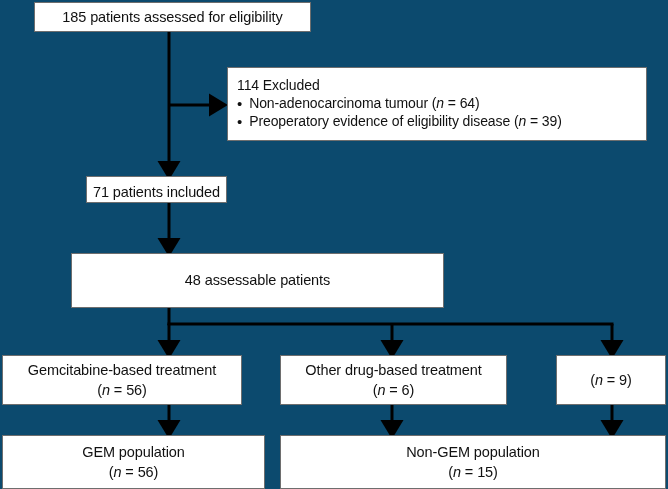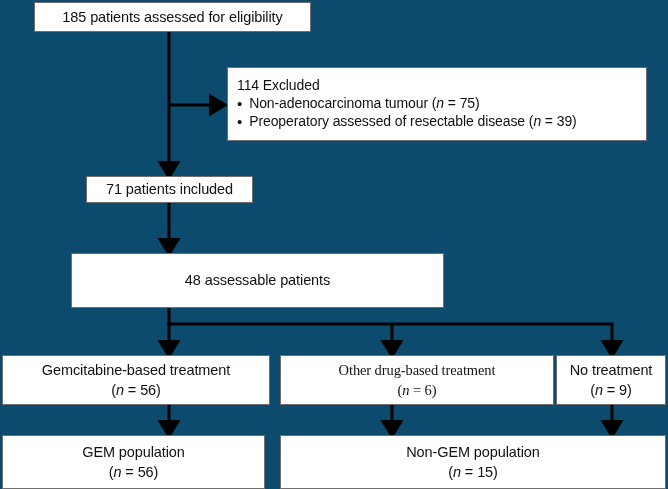--- a/index.html
+++ b/index.html
@@ -76,30 +76,30 @@
     align-items: flex-start;
     gap: 7px;
     white-space: nowrap;
     font-size: 14px;
   }
   #node-excluded .bullet-dot {
     font-size: 15px;
     line-height: 1.22;
   }
   #node-included {
-    left: 86px;  top: 176px; width: 167px; height: 27px;
+    left: 86px;  top: 176px; width: 141px; height: 27px; justify-content: flex-end;
   }
   #node-assessable {
     left: 71px;  top: 253px; width: 373px; height: 55px;
   }
   #node-gem-treat {
-    left: 2px;   top: 355px; width: 268px; height: 50px;
+    left: 2px;   top: 355px; width: 240px; height: 50px;
   }
   #node-other-treat {
-    left: 280px; top: 355px; width: 274px; height: 50px; font-family: Liberation Serif, serif;
+    left: 280px; top: 355px; width: 227px; height: 50px;
   }
   #node-no-treat {
     left: 556px; top: 355px; width: 110px; height: 50px;
   }
   #node-gem-pop {
     left: 2px;   top: 435px; width: 263px; height: 54px;
   }
   #node-nongem-pop {
     left: 280px; top: 435px; width: 386px; height: 54px;
   }
@@ -149,25 +149,25 @@
 
   <div class="node" id="node-assessed">
     <span class="line">185 patients assessed for eligibility</span>
   </div>
 
   <div class="node left-align" id="node-excluded">
     <span class="line">114 Excluded</span>
     <span class="bullet-row">
       <span class="bullet-dot">•</span>
       <span><span>Non-adenocarcinoma tumour</span> (<em class="ital">n</em>
-            = <span>75</span>)</span>
+            = <span>64</span>)</span>
     </span>
     <span class="bullet-row">
       <span class="bullet-dot">•</span>
-      <span><span>Preoperatory assessed of resectable disease</span> (<em class="ital">n</em>
+      <span><span>Preoperatory evidence of eligibility disease</span> (<em class="ital">n</em>
             = <span>39</span>)</span>
     </span>
   </div>
 
   <div class="node" id="node-included">
     <span class="line">71 patients included</span>
   </div>
 
   <div class="node" id="node-assessable">
     <span class="line">48 assessable patients</span>
@@ -177,21 +177,20 @@
     <span class="line">Gemcitabine-based treatment</span>
     <span class="line sub">(<em class="ital">n</em> = <span>56</span>)</span>
   </div>
 
   <div class="node" id="node-other-treat">
     <span class="line">Other drug-based treatment</span>
     <span class="line sub">(<em class="ital">n</em> = <span>6</span>)</span>
   </div>
 
   <div class="node" id="node-no-treat">
-    <span class="line">No treatment</span>
     <span class="line sub">(<em class="ital">n</em> = <span>9</span>)</span>
   </div>
 
   <div class="node" id="node-gem-pop">
     <span class="line">GEM population</span>
     <span class="line sub">(<em class="ital">n</em> = <span>56</span>)</span>
   </div>
 
   <div class="node" id="node-nongem-pop">
     <span class="line">Non-GEM population</span>

